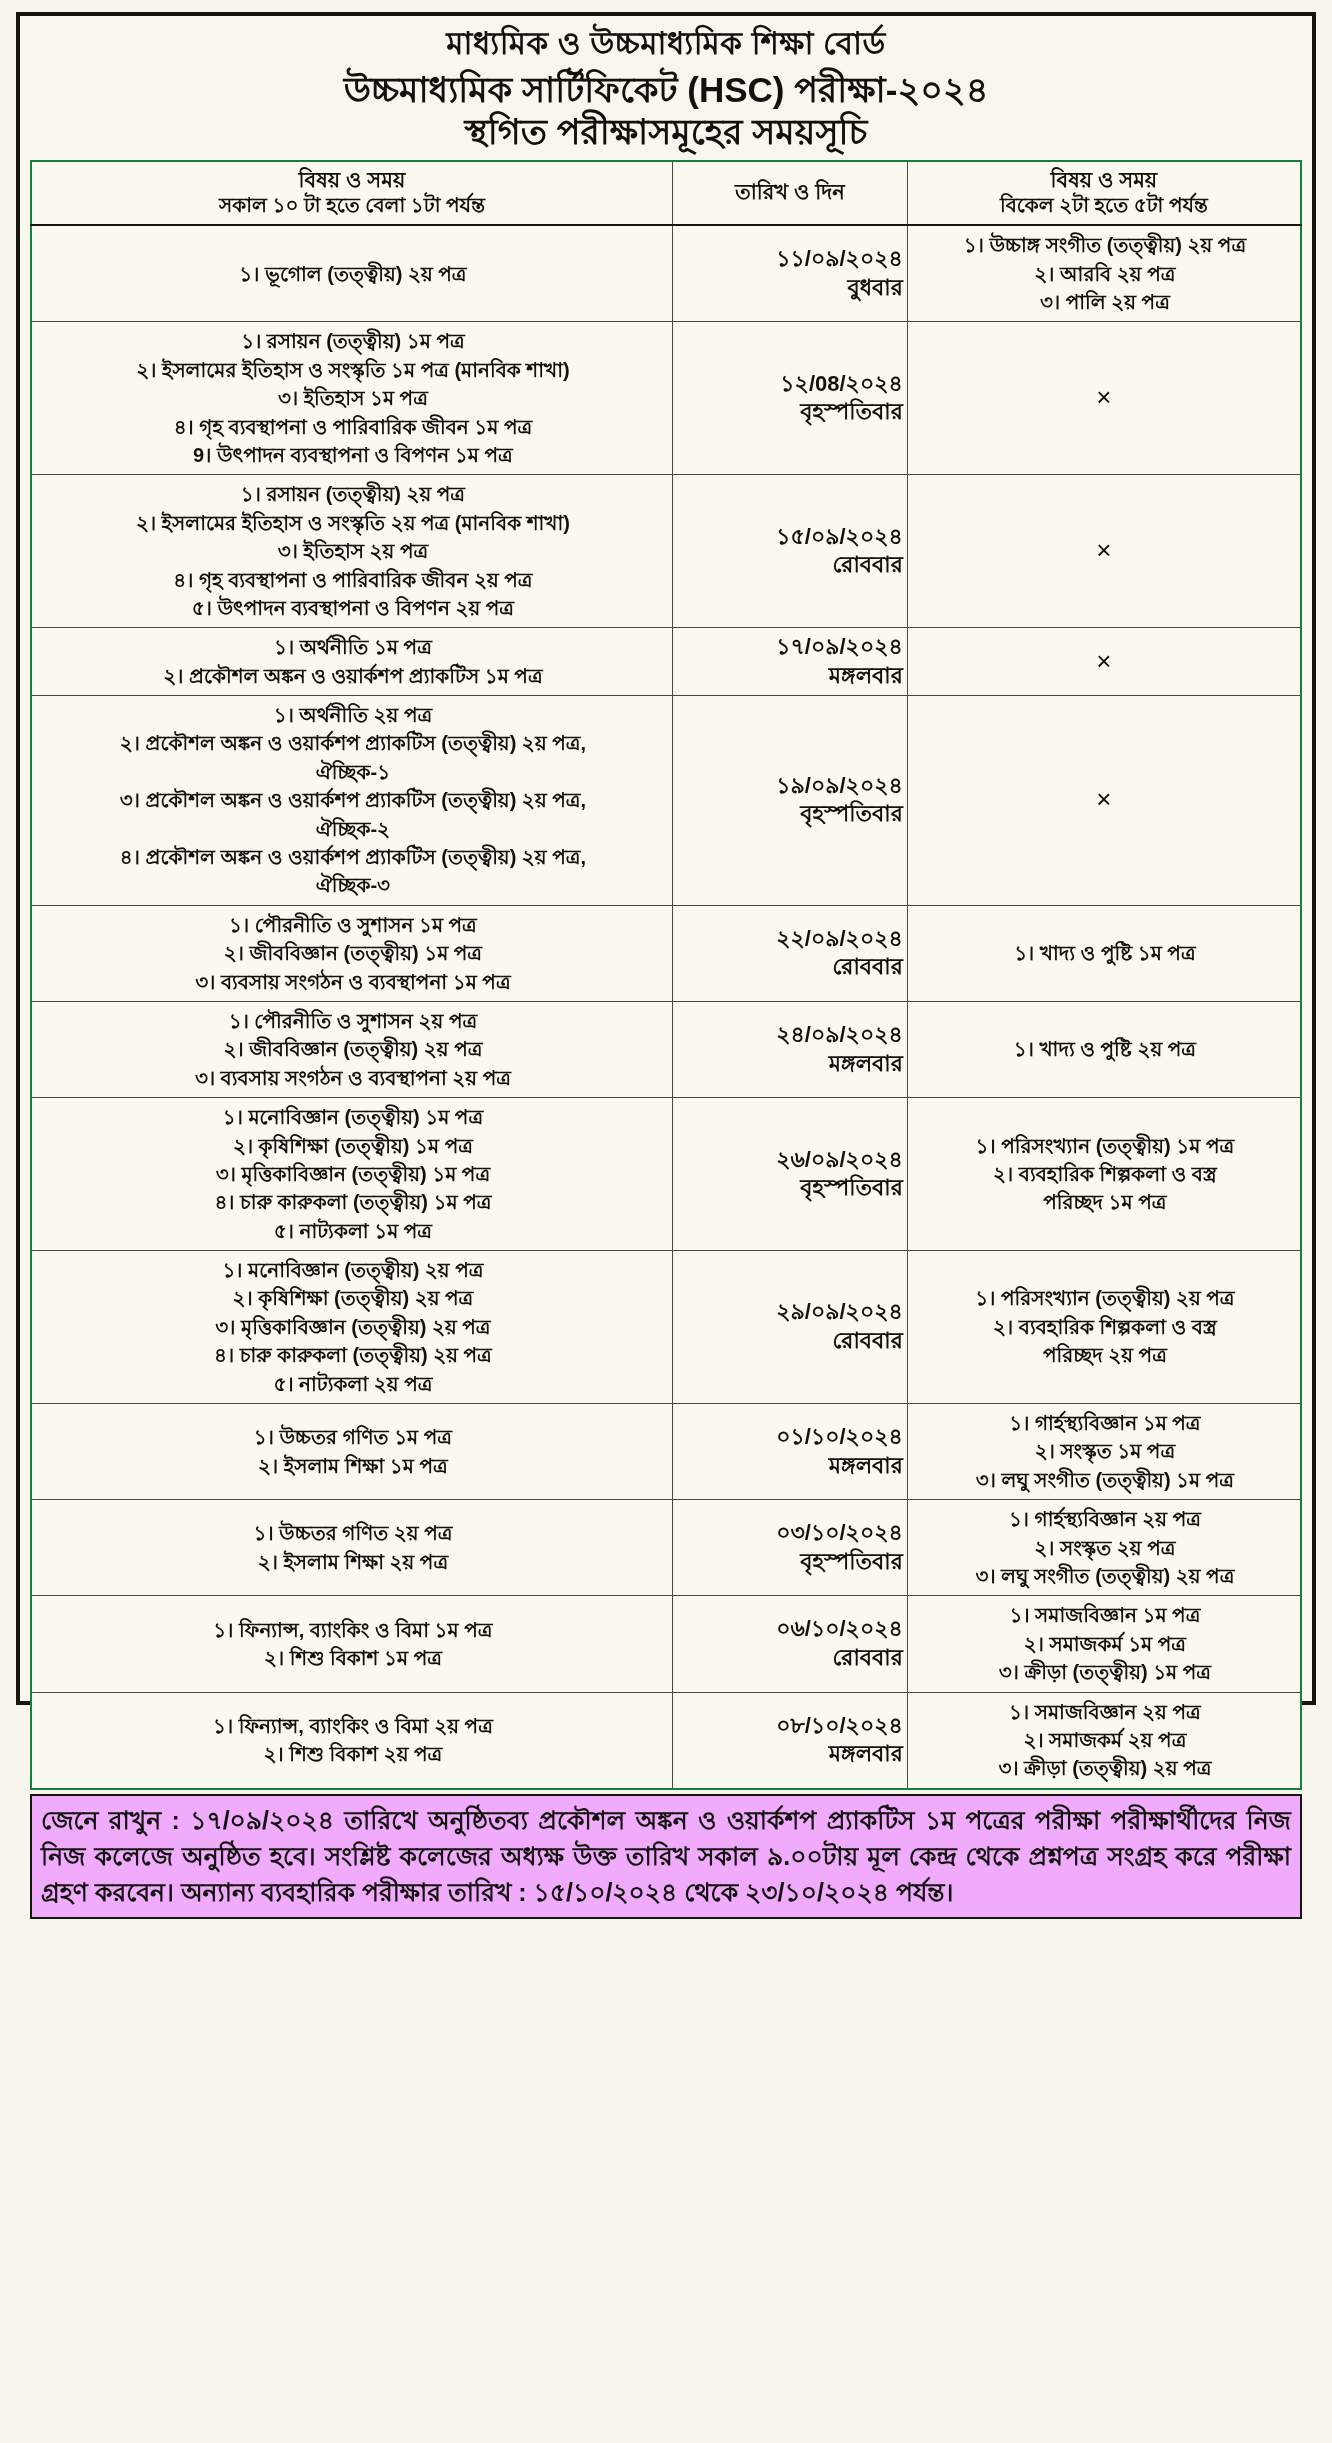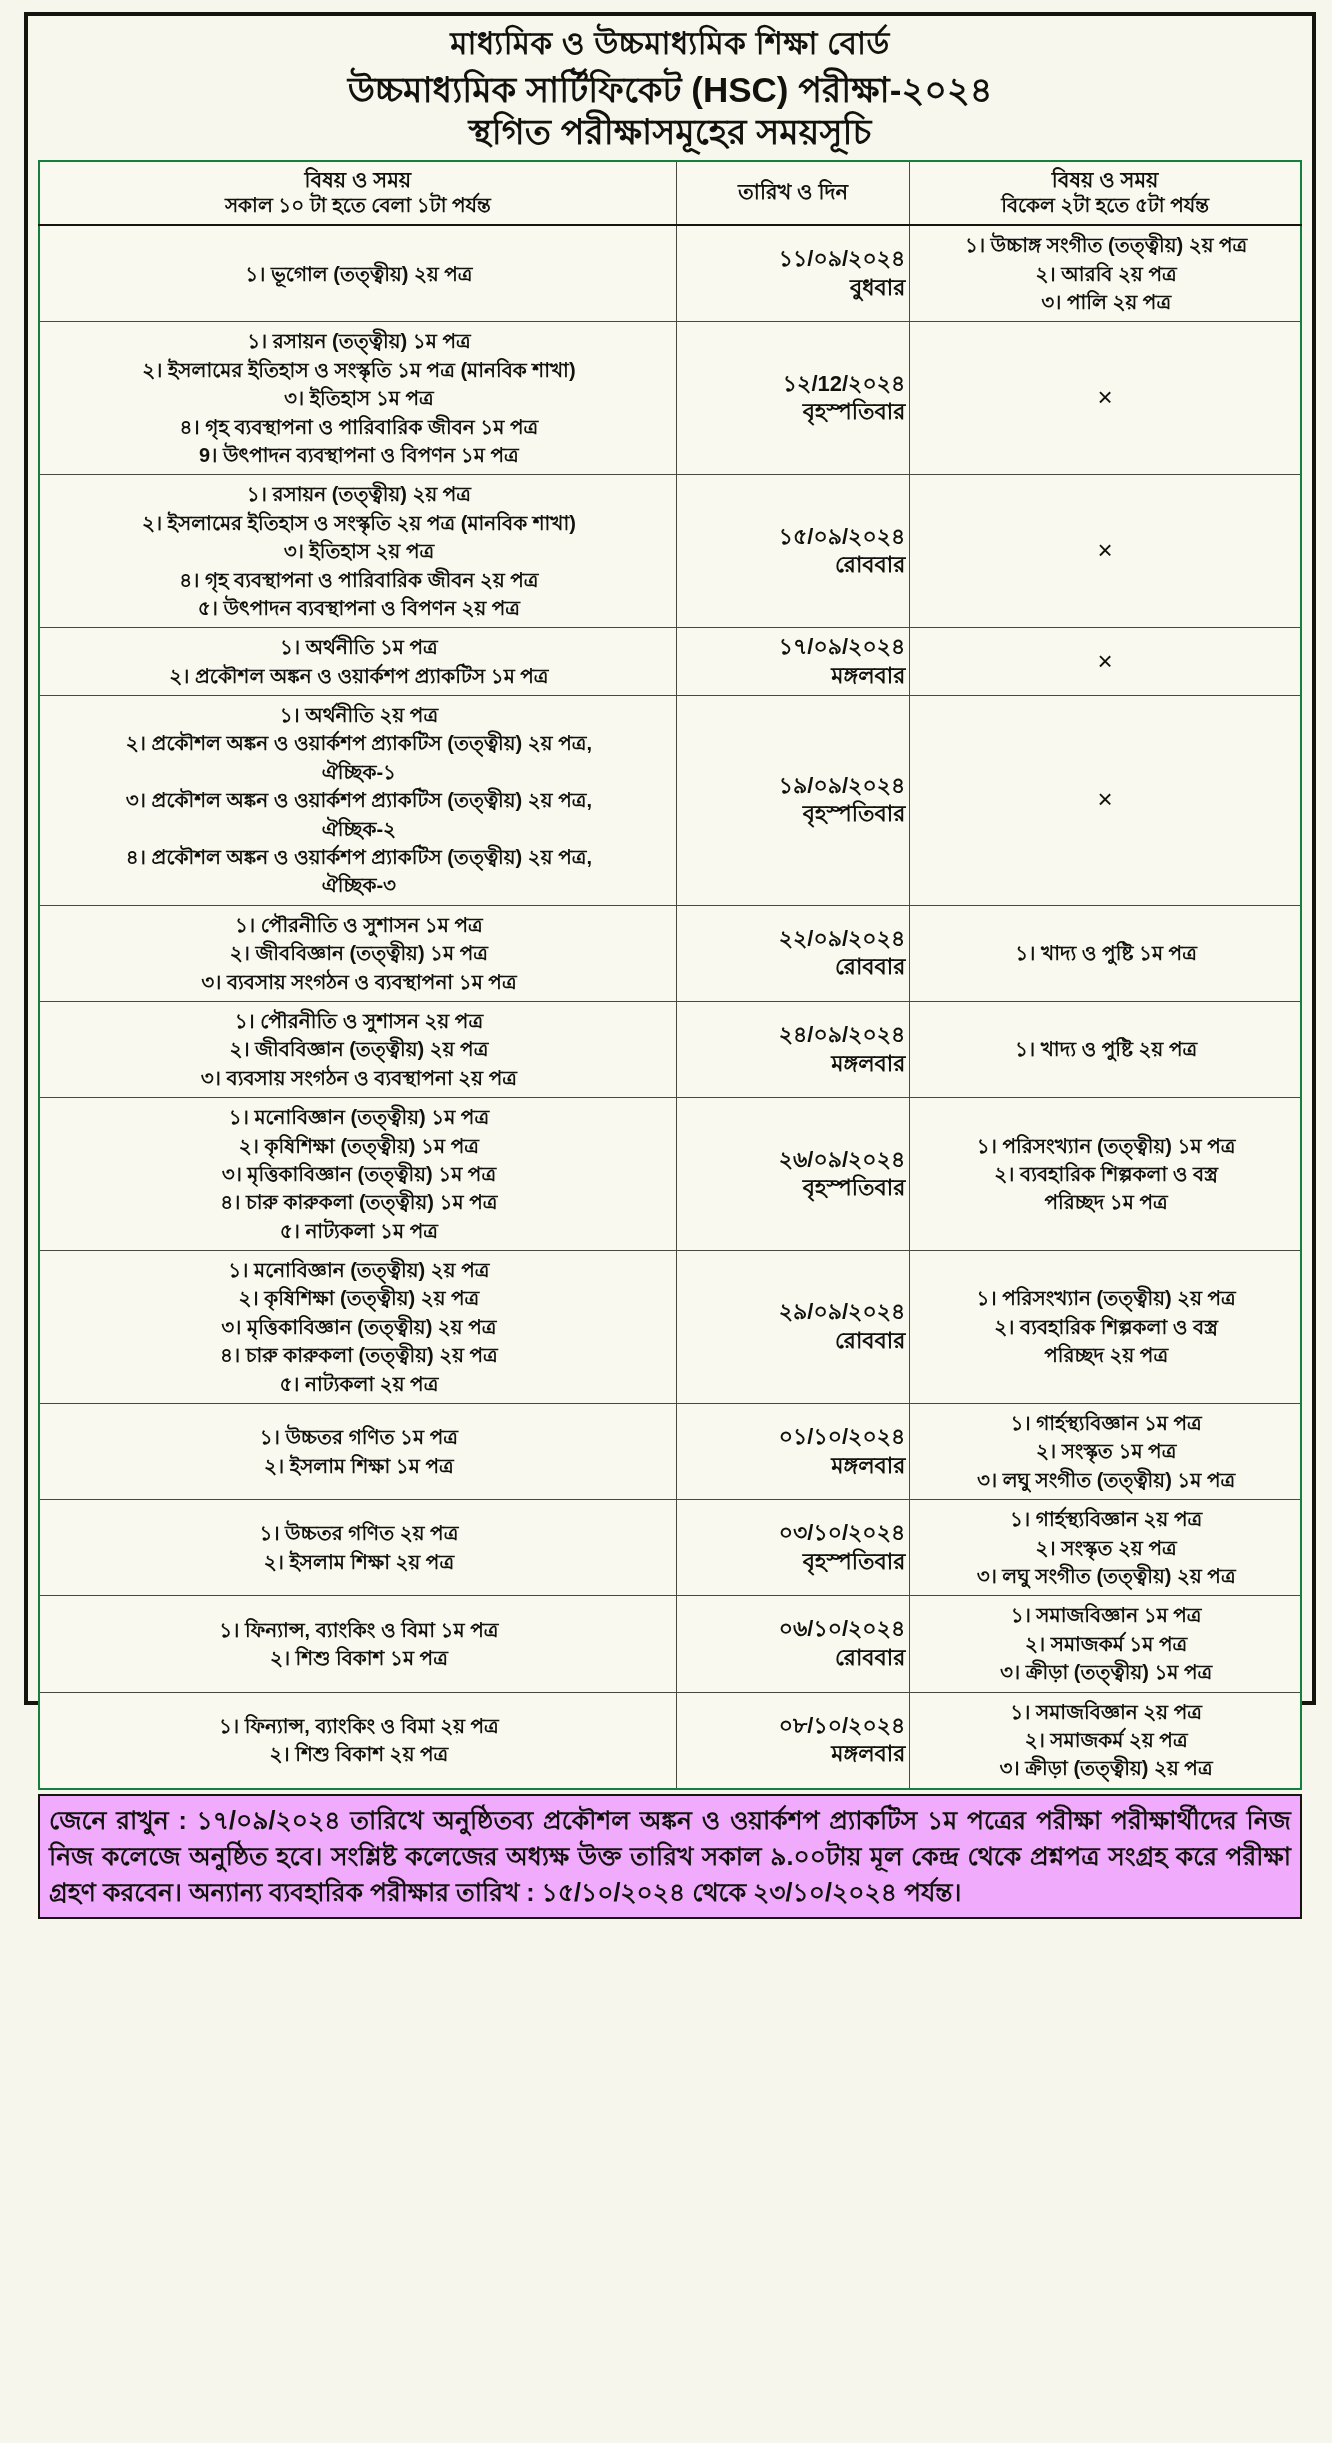--- a/index.html
+++ b/index.html
@@ -13,21 +13,21 @@
     height: 2443px;
     font-family: "Liberation Sans", "DejaVu Sans", sans-serif;
     background: #f7f6ec;
     color: #12110d;
     overflow: hidden;
   }
   .page {
     box-sizing: border-box;
     width: 1332px;
     height: 1715px;
-    padding: 12px 16px 10px 24px;
+    padding: 12px 16px 10px 16px;
     background: #f7f6ec;
   }
   .frame {
     box-sizing: border-box;
     width: 100%;
     height: 100%;
     border: 4px solid #15140f;
     background: #f8f7ed;
     padding: 0;
     display: flex;
@@ -222,21 +222,21 @@
               <td class="subjects">
                 <ul class="subj-list">
                   <li>১। রসায়ন (তত্ত্বীয়) ১ম পত্র</li>
                   <li>২। ইসলামের ইতিহাস ও সংস্কৃতি ১ম পত্র (মানবিক শাখা)</li>
                   <li>৩। ইতিহাস ১ম পত্র</li>
                   <li>৪। গৃহ ব্যবস্থাপনা ও পারিবারিক জীবন ১ম পত্র</li>
                   <li>9। উৎপাদন ব্যবস্থাপনা ও বিপণন ১ম পত্র</li>
                 </ul>
               </td>
               <td class="datecell">
-                <span class="date-text">১২/12/২০২৪</span>
+                <span class="date-text">১২/08/২০২৪</span>
                 <span class="day-text">বৃহস্পতিবার</span>
               </td>
               <td class="empty-cell"><span class="cross">×</span></td>
             </tr>
             <tr>
               <td class="subjects">
                 <ul class="subj-list">
                   <li>১। রসায়ন (তত্ত্বীয়) ২য় পত্র</li>
                   <li>২। ইসলামের ইতিহাস ও সংস্কৃতি ২য় পত্র (মানবিক শাখা)</li>
                   <li>৩। ইতিহাস ২য় পত্র</li>

